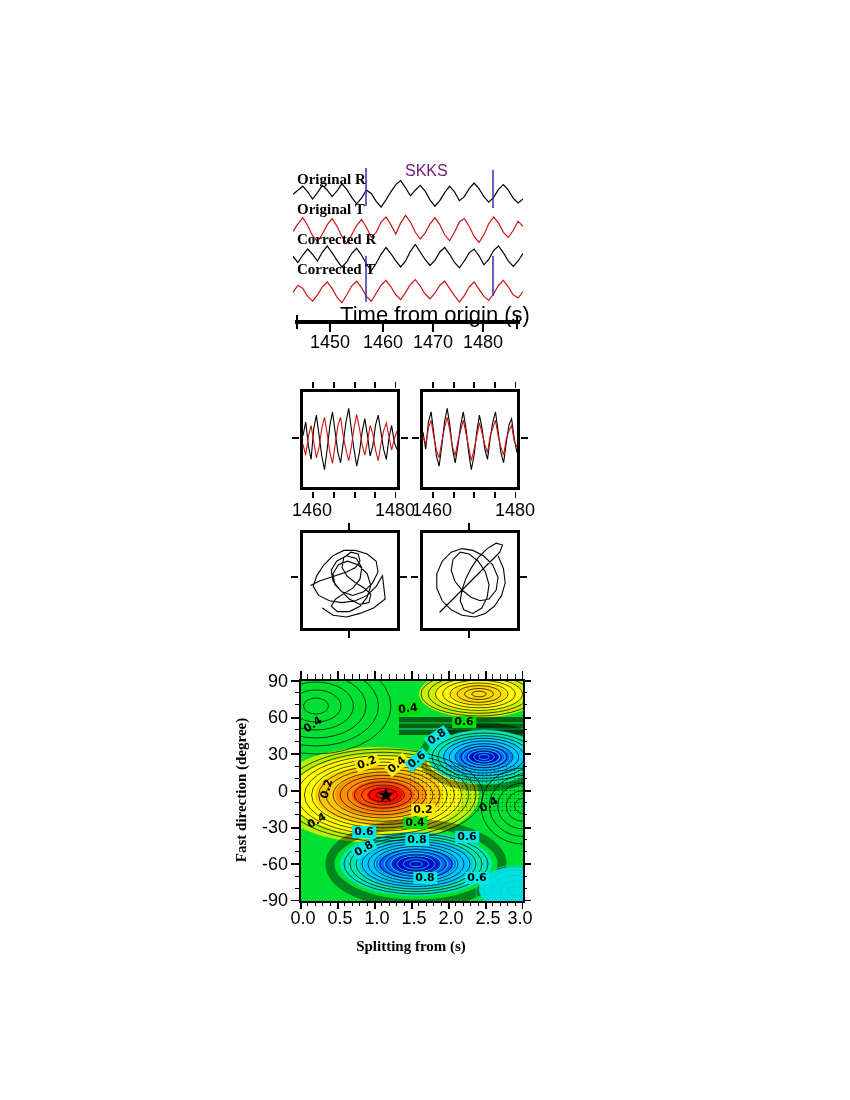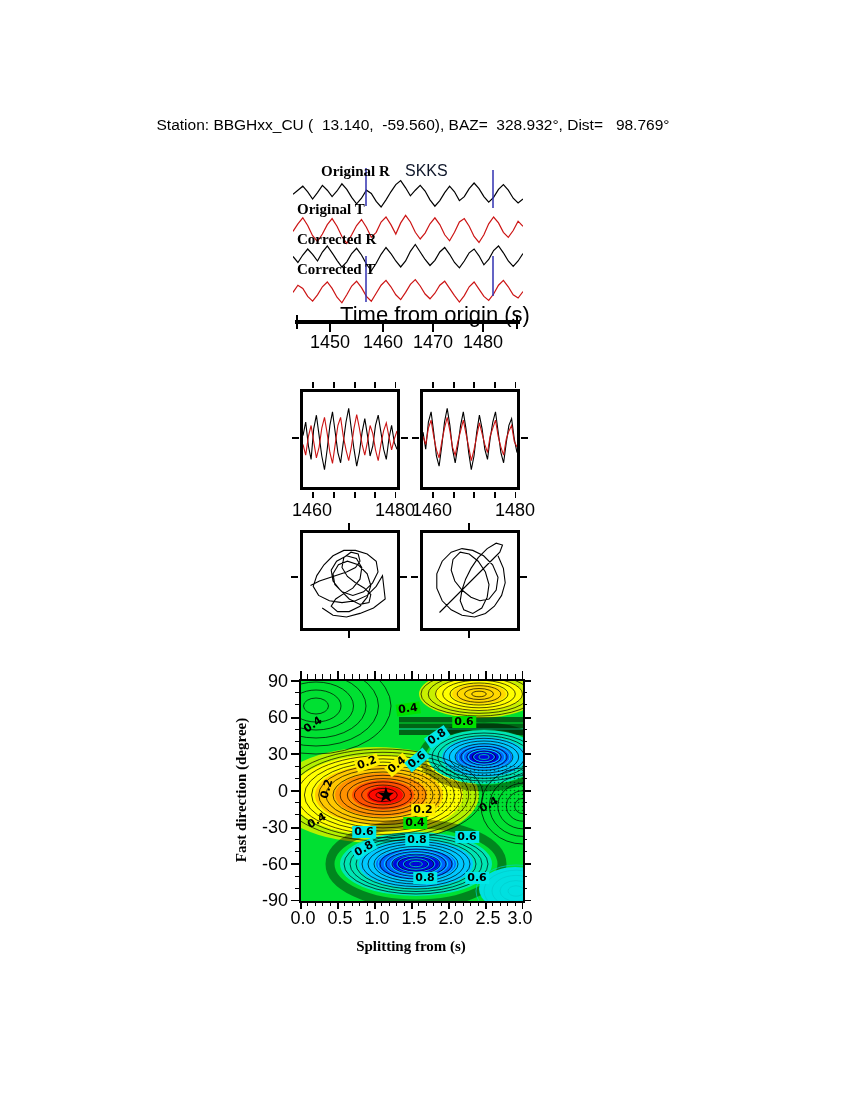--- a/index.html
+++ b/index.html
@@ -22,39 +22,38 @@
   .clabel{position:absolute;font:bold 11px "DejaVu Sans",sans-serif;line-height:12px;
           padding:0 2px;color:#000;white-space:nowrap;}
   #cbox{border:2px solid #000;}
   svg{display:block;}
 </style>
 </head>
 <body>
 
 <div id="page">
 
-  <div class="abs hdr ctr" style="left:413px;top:116px;">Station: BBGHxx_CU (  13.140,  -59.560), BAZ=  328.932°, Dist=   98.769°</div>
 
   <div class="abs" style="left:293px;top:158px;width:230px;height:152px;">
     <svg width="230" height="152" viewBox="0 0 230 152">
       <polyline fill="none" stroke="#000000" stroke-width="1.2" points="0.0,36.2 4.9,32.2 9.8,28.2 14.7,33.8 19.6,41.0 24.5,34.6 29.4,27.4 34.3,32.2 39.1,38.6 44.0,33.0 48.9,25.8 53.8,31.4 58.7,39.4 63.6,45.8 68.5,40.2 73.4,32.2 78.3,35.4 83.2,43.4 88.1,49.0 93.0,41.8 97.9,33.8 102.8,26.6 107.7,22.6 112.6,29.8 117.4,37.8 122.3,32.2 127.2,27.4 132.1,33.0 137.0,41.8 141.9,48.2 146.8,42.6 151.7,34.6 156.6,28.2 161.5,33.8 166.4,42.6 171.3,38.6 176.2,30.6 181.1,25.0 186.0,30.6 190.9,38.6 195.7,44.2 200.6,39.4 205.5,31.4 210.4,26.6 215.3,32.2 220.2,40.2 225.1,45.0 230.0,41.0"></polyline>
       <polyline fill="none" stroke="#cc1414" stroke-width="1.2" points="0.0,73.4 4.9,65.8 9.8,59.8 14.7,67.5 19.6,77.7 24.5,83.6 29.4,76.0 34.3,66.6 39.1,60.6 44.0,68.3 48.9,78.5 53.8,85.3 58.7,76.8 63.6,67.5 68.5,61.5 73.4,69.2 78.3,79.3 83.2,74.3 88.1,64.0 93.0,59.0 97.9,66.6 102.8,76.0 107.7,64.9 112.6,57.3 117.4,64.0 122.3,74.3 127.2,81.0 132.1,75.1 137.0,65.8 141.9,59.8 146.8,66.6 151.7,76.8 156.6,82.8 161.5,74.3 166.4,64.0 171.3,60.6 176.2,68.3 181.1,78.5 186.0,84.5 190.9,76.8 195.7,65.8 200.6,59.0 205.5,64.9 210.4,74.3 215.3,79.3 220.2,72.5 225.1,63.2 230.0,68.3"></polyline>
       <polyline fill="none" stroke="#000000" stroke-width="1.2" points="0.0,98.5 4.9,104.5 9.8,97.0 14.7,91.0 19.6,96.3 24.5,103.0 29.4,94.0 34.3,88.0 39.1,94.8 44.0,102.3 48.9,109.0 53.8,103.8 58.7,95.5 63.6,90.3 68.5,97.0 73.4,106.0 78.3,112.8 83.2,105.3 88.1,96.3 93.0,89.5 97.9,95.5 102.8,103.0 107.7,109.0 112.6,103.0 117.4,93.3 122.3,86.5 127.2,94.0 132.1,101.5 137.0,107.5 141.9,102.3 146.8,94.0 151.7,89.5 156.6,96.3 161.5,104.5 166.4,109.8 171.3,103.0 176.2,94.8 181.1,91.0 186.0,97.8 190.9,106.8 195.7,101.5 200.6,92.5 205.5,88.0 210.4,94.8 215.3,103.0 220.2,108.3 225.1,103.0 230.0,95.5"></polyline>
       <polyline fill="none" stroke="#cc1414" stroke-width="1.2" points="0.0,134.4 4.9,127.2 9.8,130.4 14.7,138.4 19.6,143.2 24.5,136.8 29.4,128.8 34.3,124.0 39.1,130.4 44.0,139.2 48.9,144.8 53.8,136.8 58.7,128.0 63.6,123.2 68.5,129.6 73.4,138.4 78.3,143.2 83.2,135.2 88.1,127.2 93.0,122.4 97.9,128.8 102.8,136.8 107.7,141.6 112.6,134.4 117.4,126.4 122.3,121.6 127.2,128.0 132.1,136.0 137.0,140.8 141.9,135.2 146.8,127.2 151.7,123.2 156.6,130.4 161.5,137.6 166.4,144.0 171.3,137.6 176.2,128.8 181.1,124.0 186.0,131.2 190.9,138.4 195.7,142.4 200.6,136.0 205.5,127.2 210.4,122.4 215.3,128.8 220.2,136.8 225.1,140.0 230.0,133.6"></polyline>
       <line x1="73" y1="10" x2="73" y2="48" stroke="#3030b0" stroke-width="1.5"></line>
       <line x1="200" y1="12" x2="200" y2="50" stroke="#3030b0" stroke-width="1.5"></line>
       <line x1="73" y1="98" x2="73" y2="144" stroke="#3030b0" stroke-width="1.5"></line>
       <line x1="200" y1="98" x2="200" y2="138" stroke="#3030b0" stroke-width="1.5"></line>
     </svg>
   </div>
-  <div class="abs serifb tracelab" style="left:297px;top:163px;margin-left:24px;">Original R</div>
+  <div class="abs serifb tracelab" style="left:297px;top:171px;">Original R</div>
   <div class="abs serifb tracelab" style="left:297px;top:201px;text-align:center;">Original T</div>
   <div class="abs serifb tracelab" style="left:297px;top:231px;">Corrected R</div>
   <div class="abs serifb tracelab" style="left:297px;top:261px;">Corrected T</div>
-  <div class="abs" style="left:405px;top:162px;font-size:16px;color:#0f172a;">SKKS</div>
+  <div class="abs" style="left:405px;top:162px;font-size:16px;color:#701a75;">SKKS</div>
 
   <div class="abs tick" style="left:295px;top:320px;width:225px;height:4px;"></div>
   <div class="abs tick" style="left:296px;top:315px;width:2px;height:14px;"></div>
   <div class="abs tick" style="left:516px;top:315px;width:2px;height:14px;"></div>
   <div class="abs tick" style="left:329px;top:324px;width:2px;height:8px;"></div>
   <div class="abs tick" style="left:382px;top:324px;width:2px;height:8px;"></div>
   <div class="abs tick" style="left:432px;top:324px;width:2px;height:8px;"></div>
   <div class="abs tick" style="left:482px;top:324px;width:2px;height:8px;"></div>
   <div class="abs ctr" style="left:435px;top:302px;font-size:22px;">Time from origin (s)</div>
   <div class="abs ticknum ctr" style="left:330px;top:332px;">1450</div>

